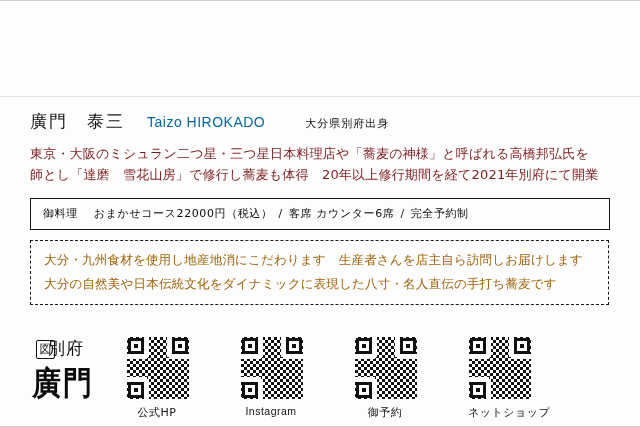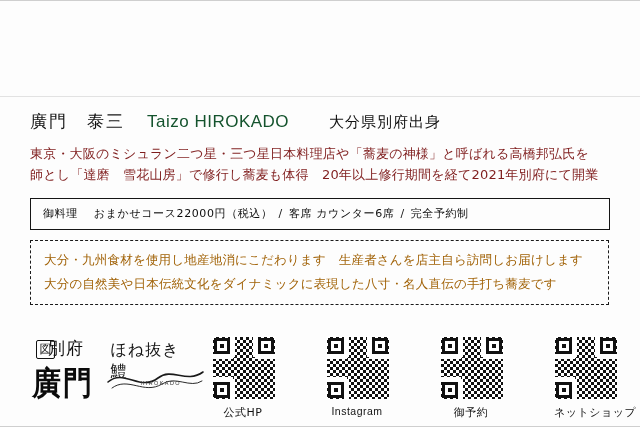--- a/index.html
+++ b/index.html
@@ -57,27 +57,27 @@
     gap: 22px;
     margin-bottom: 10px;
   }
   .name-jp {
     font-size: 17px;
     letter-spacing: 2px;
     color: #111;
     font-family: "DejaVu Sans", sans-serif;
   }
   .name-en {
-    font-size: 17px;
+    font-size: 14px;
     letter-spacing: 0.5px;
-    color: #14532d;
+    color: #0369a1;
     font-family: "Liberation Sans", sans-serif;
   }
   .name-origin {
-    font-size: 15px;
+    font-size: 11px;
     letter-spacing: 1px;
     color: #111;
     margin-left: 18px;
     font-family: "DejaVu Sans", sans-serif;
   }
 
   .lede {
     font-family: "DejaVu Sans", sans-serif;
     font-size: 13px;
     line-height: 1.65;
@@ -287,28 +287,20 @@
   </div>
 
   <div class="bottom">
 
     <div class="logo-a">
       <div class="sq">図</div>
       <div class="t1">別府</div>
       <div class="t2">廣門</div>
     </div>
 
-    <div class="logo-b">
-      <div class="brush">ほね抜き鱧</div>
-      <svg class="swash" viewBox="0 0 100 34">
-        <path d="M2 20 C 18 6, 34 30, 52 16 C 66 5, 80 22, 97 10" fill="none" stroke="#1a1a1a" stroke-width="1.6" stroke-linecap="round"></path>
-        <path d="M6 26 C 22 14, 38 33, 56 22 C 70 13, 84 27, 96 19" fill="none" stroke="#2a2a2a" stroke-width="1" stroke-linecap="round"></path>
-      </svg>
-      <div class="sub">HIROKADO</div>
-    </div>
 
     <div class="qr-group">
 
       <div class="qr-item">
         <div class="qr">
           <div class="pad a"></div>
             <div class="pad b"></div>
           <div class="pad c"></div>
             <div class="pad d"></div>
           <div class="pad e"></div>

